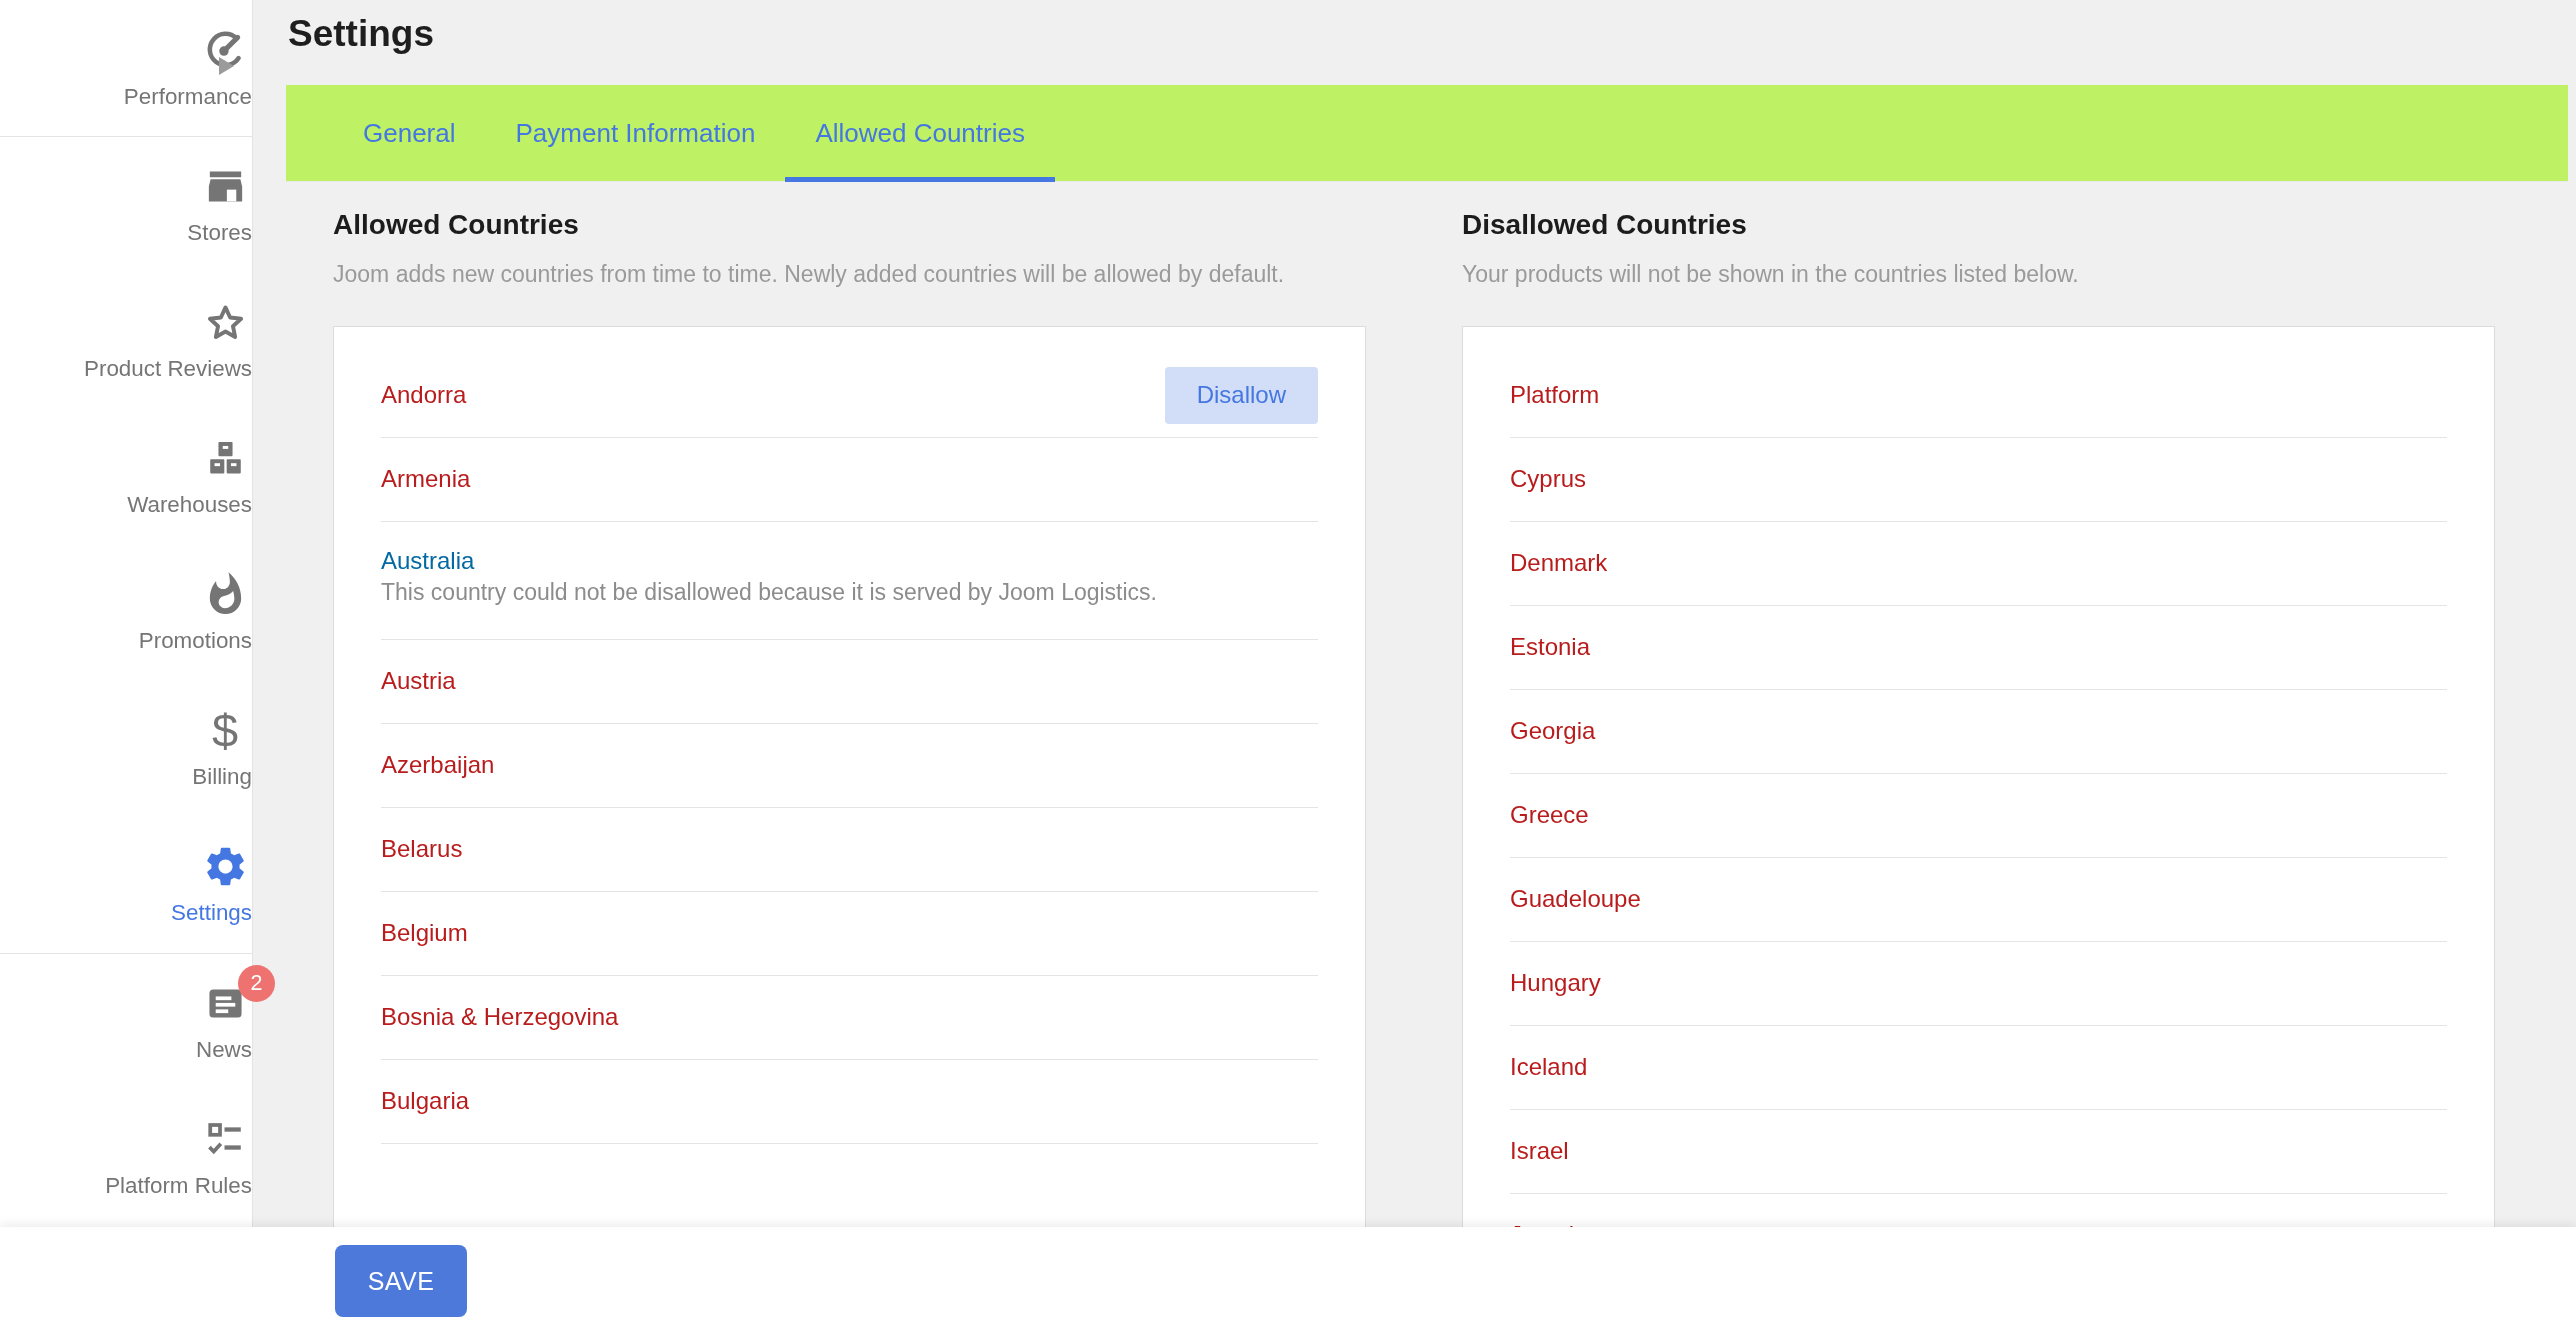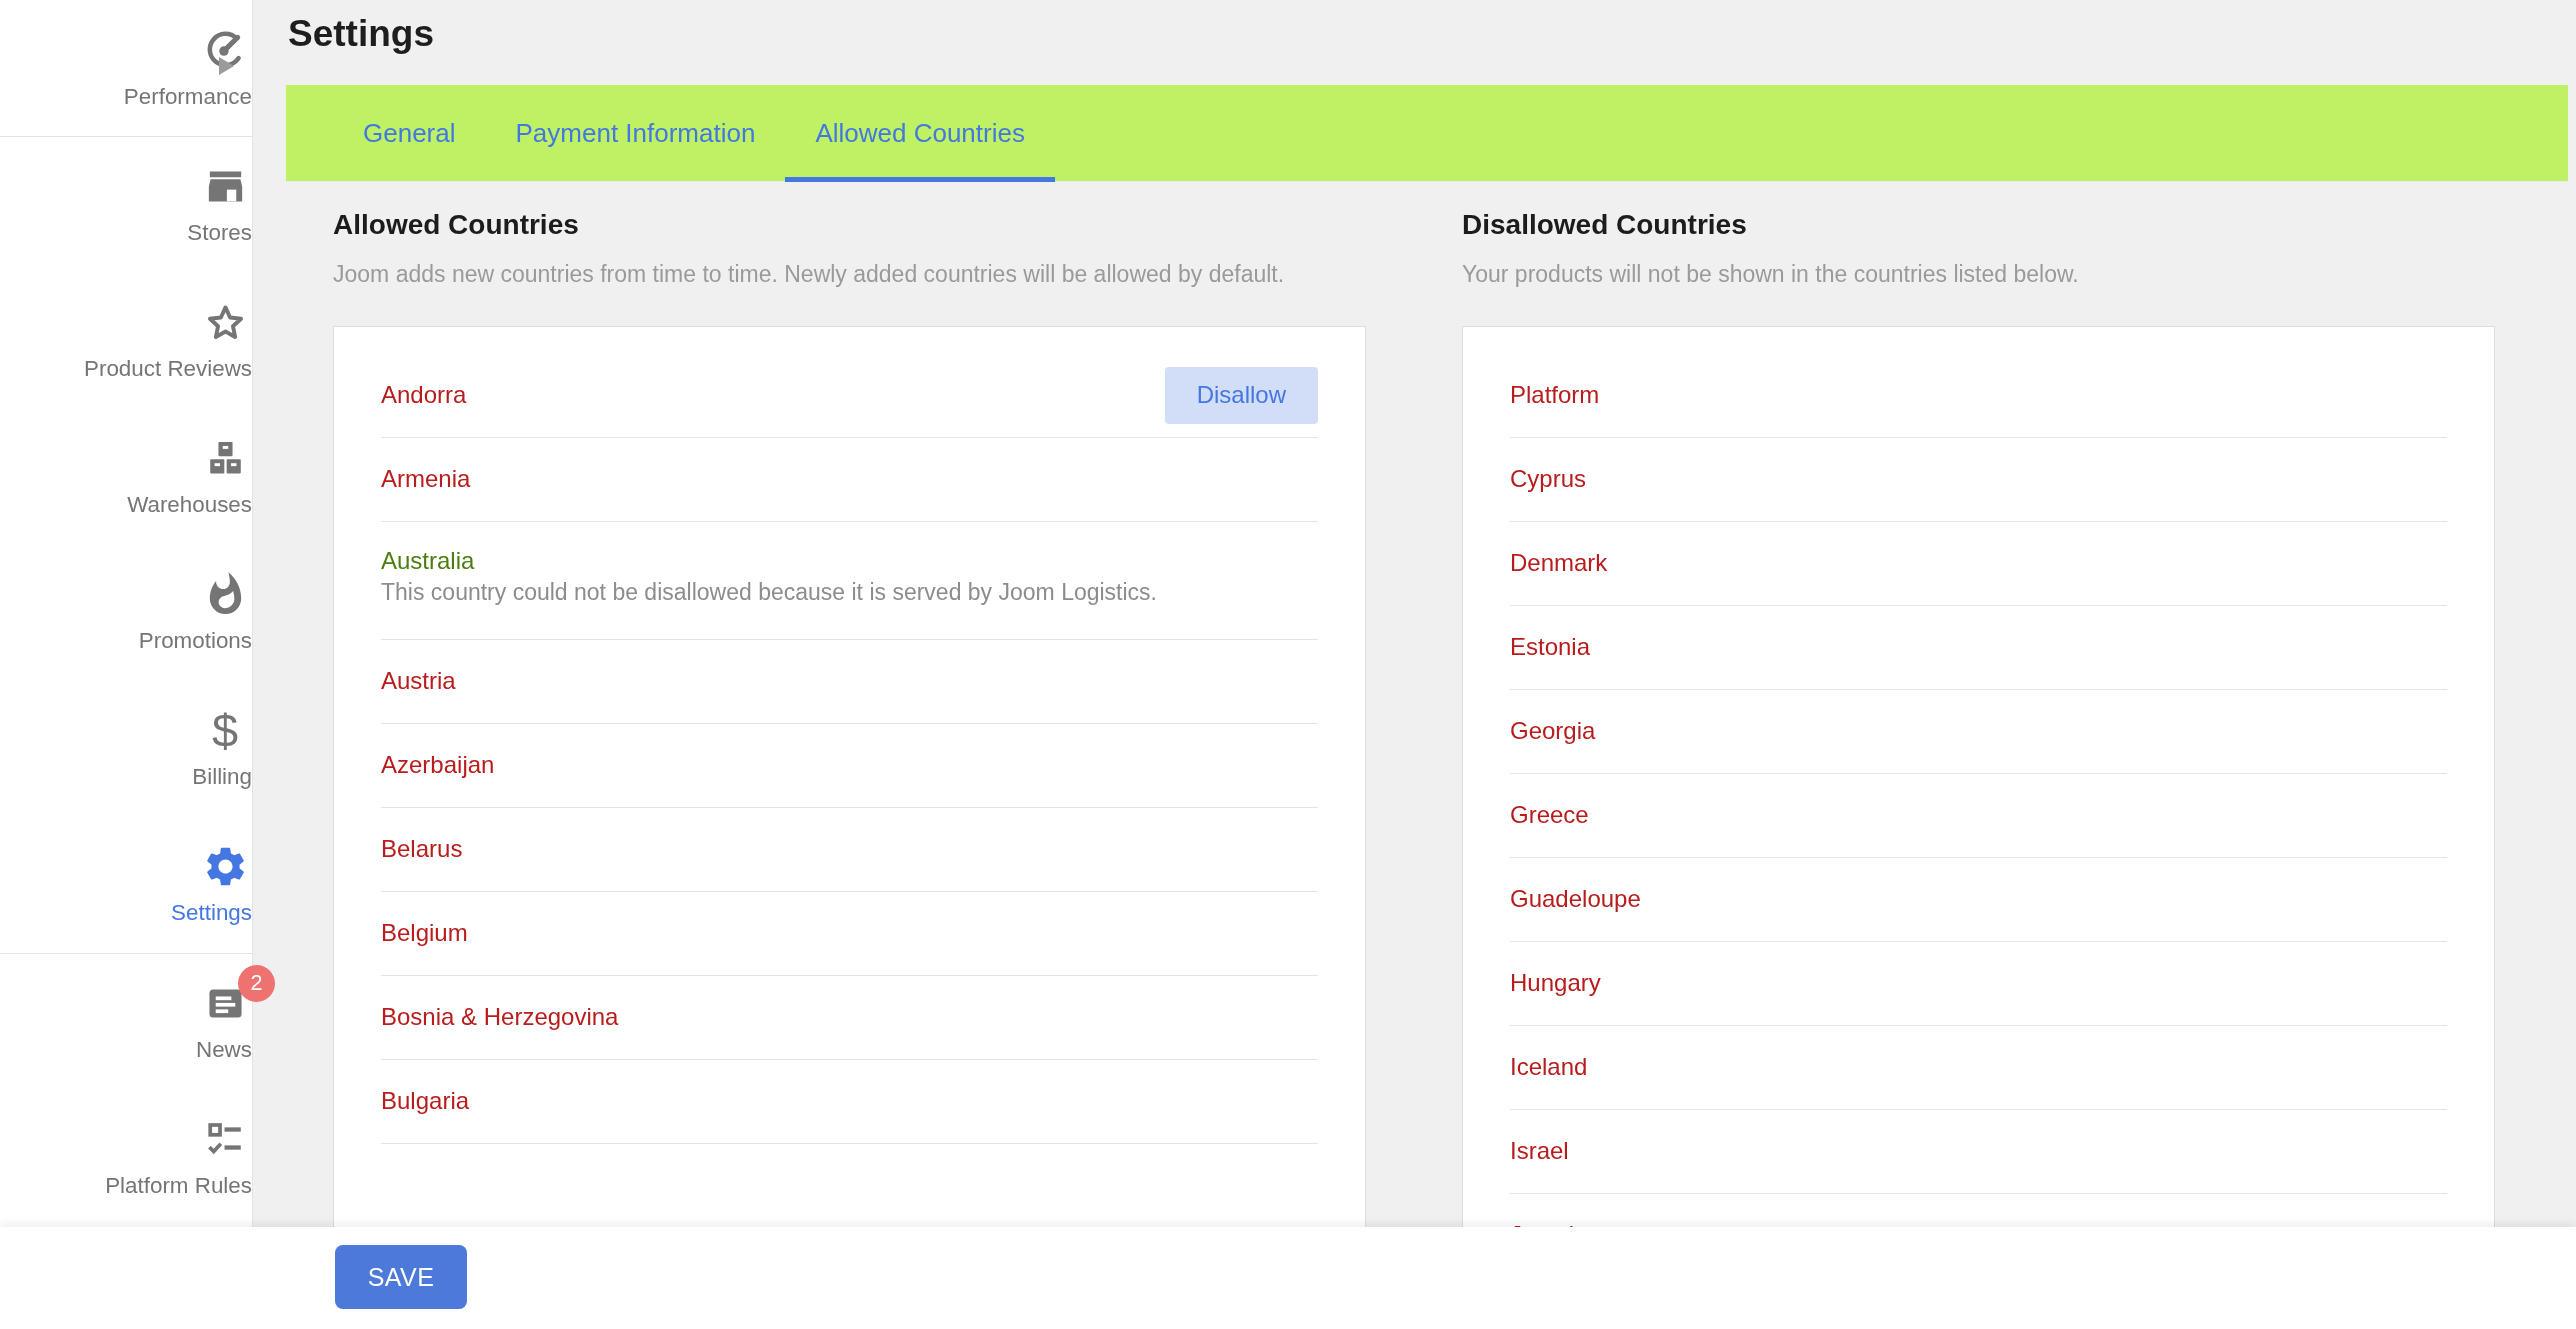--- a/index.html
+++ b/index.html
@@ -59,33 +59,33 @@
     margin-top:38px;background:#fff;border:0.9px solid #dcdcdc;height:912px;
     box-sizing:border-box;overflow:hidden;
   }
   .list{padding:27px 47px 0}
   .row{
     min-height:84px;display:flex;align-items:center;justify-content:space-between;
     border-bottom:0.9px solid #e4e4e4;box-sizing:border-box;
   }
   .row-name{font-size:24px;color:#b91c1c}
   .row.disabled{display:block;padding:23px 0 32px}
-  .row.disabled .row-name{color:#4d7c0f;line-height:32px}
+  .row.disabled .row-name{color:#0369a1;line-height:32px}
   .row-note{font-size:23px;line-height:30px;color:#8c8c8c}
   .disallow-btn{
     height:57px;padding:0 32px;border:none;border-radius:4px;cursor:pointer;
     background:var(--blue-chip);color:var(--blue);font-size:24px;font-family:inherit;
   }
   
   .footer{
     position:absolute;left:0;top:1227px;width:100%;height:102px;background:#fff;
     box-shadow:0 -3.6px 9px rgba(0,0,0,.07);z-index:3;
   }
   .save-btn{
-    position:absolute;left:335px;top:18px;width:132px;height:64px;
+    position:absolute;left:335px;top:18px;width:132px;height:72px;
     background:var(--blue-solid);color:#fff;border:none;border-radius:8px;
     font-size:25px;letter-spacing:0.4px;font-family:inherit;cursor:pointer;
   }
 </style>
 </head>
 <body style="--blue: #4477e1; --blue-solid: #4d79db; --blue-chip: #d2def7; --badge-red: #ee7270;">
 
 <div class="page-title">Settings</div>
 
 <nav class="tabbar" id="tabbar">

